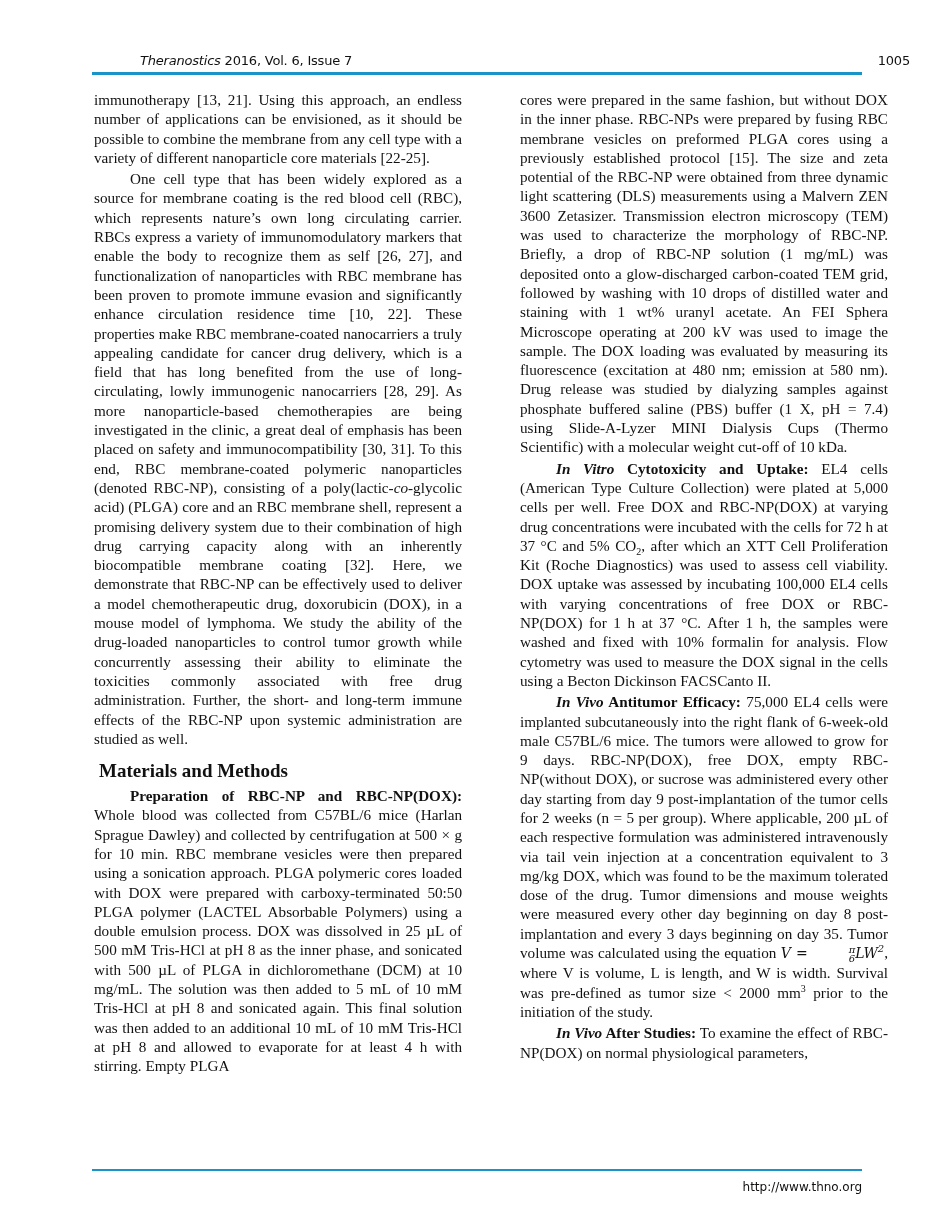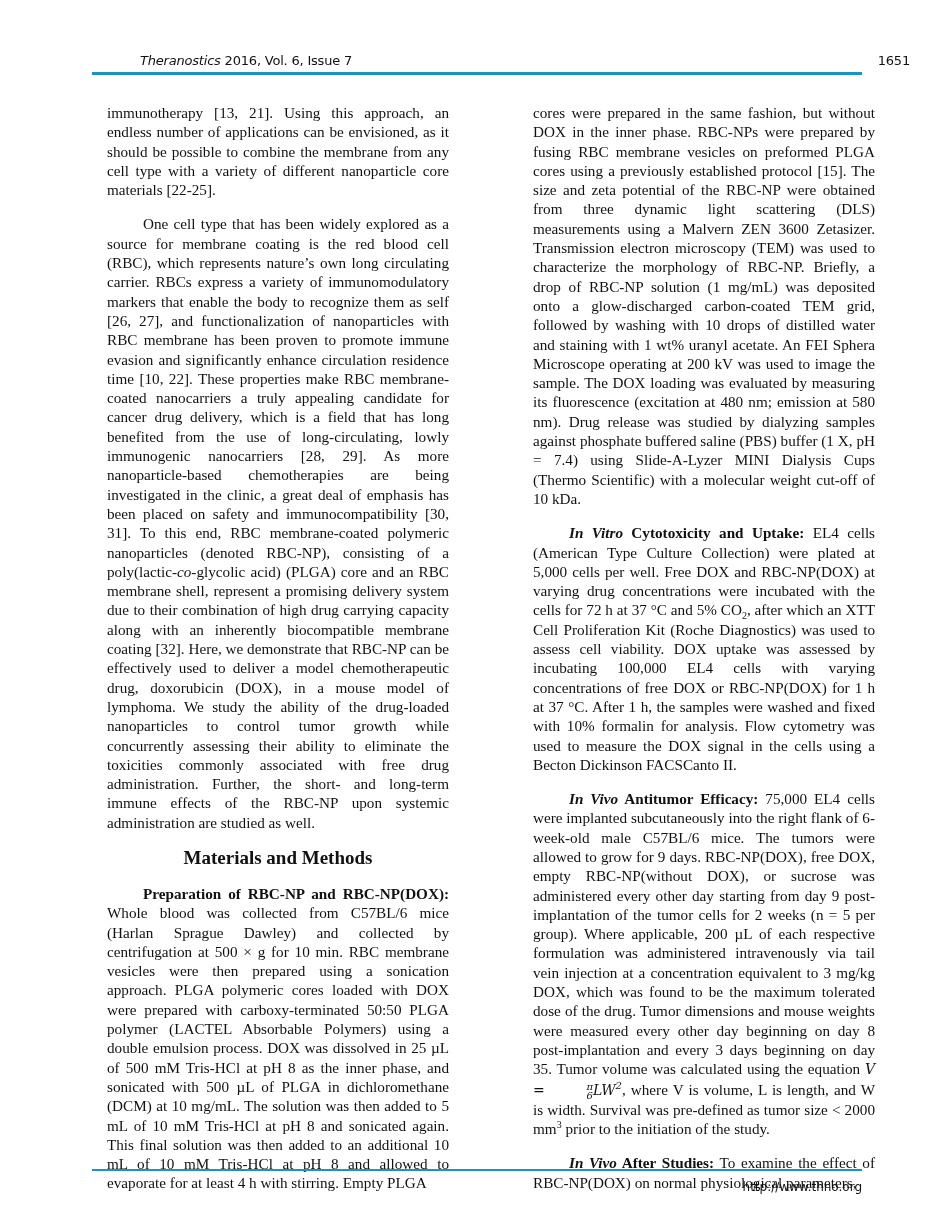--- a/index.html
+++ b/index.html
@@ -24,39 +24,39 @@
     position: absolute; right: 90px; top: 1180px;
     font-family: "DejaVu Sans", sans-serif; font-size: 12px; color: #111; margin-left: 48px;
   }
   .col {
     position: absolute; top: 88px; width: 372px;
     font-family: "Liberation Serif", serif; font-size: 15.2px; line-height: 19.3px;
     color: #111; text-align: justify; hyphens: none;
   }
   .col-left { left: 92px; }
   .col-right { left: 518px; }
-  .col p { margin: 15px; }
+  .col p { margin: 2px; }
   .col p.indent { text-indent: 36px; }
   .section-heading {
     font-family: "Liberation Serif", serif; font-weight: bold; font-size: 19px;
-    margin: 12px 0 4px 0; line-height: 22px; text-align: center;
+    margin: 12px 0 4px 7px; line-height: 22px; text-align: left;
   }
   .run-head { font-weight: bold; }
   .run-head i { font-style: italic; }
   .math { font-style: italic; font-family: "DejaVu Serif", serif; font-size: 14px; }
   .frac { display: inline-block; vertical-align: middle; text-align: center; font-size: 10px; line-height: 9px; font-family: "DejaVu Serif", serif; }
   .frac span { display: block; }
   sub, sup { font-size: 10px; line-height: 0; }
 </style>
 </head>
 <body>
 
 <div class="header">
   <span><span class="journal">Theranostics</span><span> 2016, Vol. 6, Issue 7</span></span>
-  <span>1651</span>
+  <span>1005</span>
 </div>
 <div class="rule-top"></div>
 
 <div class="col col-left">
   <p>immunotherapy [13, 21]. Using this approach, an endless number of applications can be envisioned, as it should be possible to combine the membrane from any cell type with a variety of different nanoparticle core materials [22-25].</p>
   <p class="indent"><span>One cell type that has been widely explored as a source for membrane coating is the red blood cell (RBC), which represents nature’s own long circulating carrier. RBCs express a variety of immunomodulatory markers that enable the body to recognize them as self [26, 27], and functionalization of nanoparticles with RBC membrane has been proven to promote immune evasion and significantly enhance circulation residence time [10, 22]. These properties make RBC membrane-coated nanocarriers a truly appealing candidate for cancer drug delivery, which is a field that has long benefited from the use of long-circulating, lowly immunogenic nanocarriers [28, 29]. As more nanoparticle-based chemotherapies are being investigated in the clinic, a great deal of emphasis has been placed on safety and immunocompatibility [30, 31]. To this end, RBC membrane-coated polymeric nanoparticles (denoted RBC-NP), consisting of a poly(lactic-</span><i>co</i><span>-glycolic acid) (PLGA) core and an RBC membrane shell, represent a promising delivery system due to their combination of high drug carrying capacity along with an inherently biocompatible membrane coating [32]. Here, we demonstrate that RBC-NP can be effectively used to deliver a model chemotherapeutic drug, doxorubicin (DOX), in a mouse model of lymphoma. We study the ability of the drug-loaded nanoparticles to control tumor growth while concurrently assessing their ability to eliminate the toxicities commonly associated with free drug administration. Further, the short- and long-term immune effects of the RBC-NP upon systemic administration are studied as well.</span></p>
   <div class="section-heading">Materials and Methods</div>
   <p class="indent"><span class="run-head">Preparation of RBC-NP and RBC-NP(DOX):</span><span> Whole blood was collected from C57BL/6 mice (Harlan Sprague Dawley) and collected by centrifugation at 500 × g for 10 min. RBC membrane vesicles were then prepared using a sonication approach. PLGA polymeric cores loaded with DOX were prepared with carboxy-terminated 50:50 PLGA polymer (LACTEL Absorbable Polymers) using a double emulsion process. DOX was dissolved in 25 µL of 500 mM Tris-HCl at pH 8 as the inner phase, and sonicated with 500 µL of PLGA in dichloromethane (DCM) at 10 mg/mL. The solution was then added to 5 mL of 10 mM Tris-HCl at pH 8 and sonicated again. This final solution was then added to an additional 10 mL of 10 mM Tris-HCl at pH 8 and allowed to evaporate for at least 4 h with stirring. Empty PLGA</span></p>
 </div>
 

